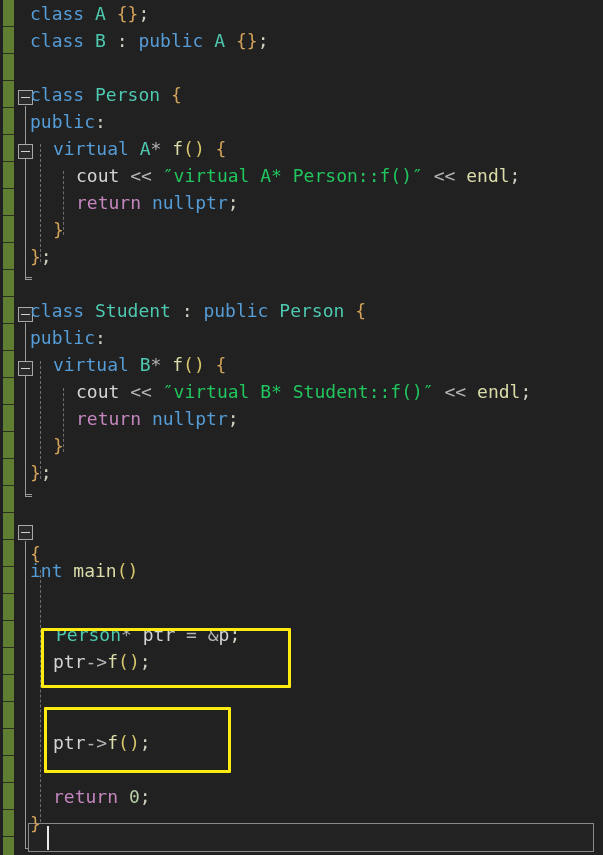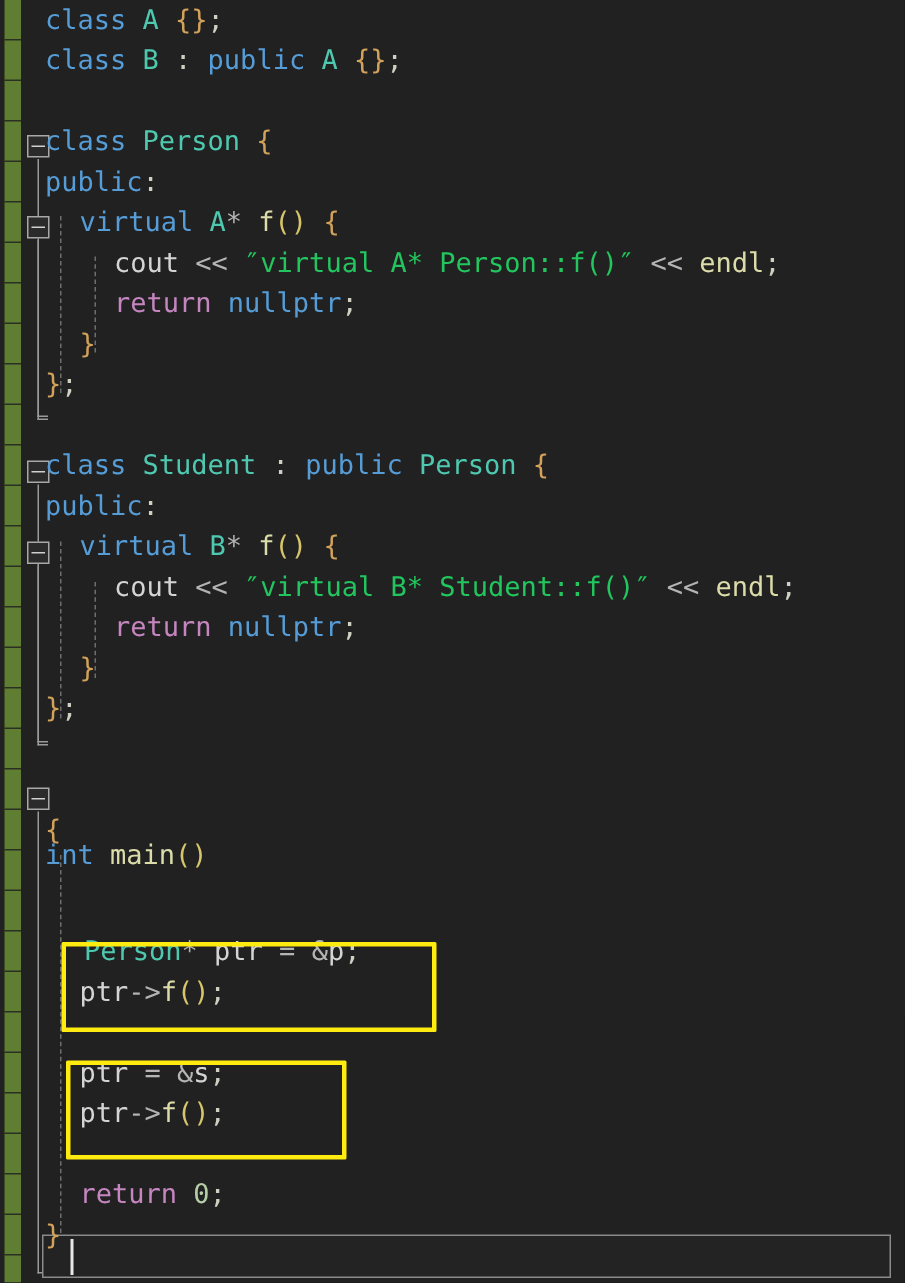--- a/index.html
+++ b/index.html
@@ -173,21 +173,20 @@
       <div class="line" style="top: 378px;"><span class="txt" style="left: 76px;"><span class="plain">cout</span><span class="plain"> </span><span class="op">&lt;&lt;</span><span class="plain"> </span><span class="str">″virtual B* Student::f()″</span><span class="plain"> </span><span class="op">&lt;&lt;</span><span class="plain"> </span><span class="fn">endl</span><span class="punct">;</span></span></div>
       <div class="line" style="top: 405px;"><span class="txt" style="left: 76px;"><span class="ret">return</span><span class="plain"> </span><span class="kw">nullptr</span><span class="punct">;</span></span></div>
       <div class="line" style="top: 432px;"><span class="txt" style="left: 53px;"><span class="brace">}</span></span></div>
       <div class="line" style="top: 459px;"><span class="txt" style="left: 30px;"><span class="brace">}</span><span class="punct">;</span></span></div>
       <div class="line" style="top: 486px;"><span class="txt" style="left: 30px;"></span></div>
       <div class="line" style="top: 513px; margin-top: 44px;"><span class="txt" style="left: 30px;"><span class="kw">int</span><span class="plain"> </span><span class="fn">main</span><span class="paren">()</span></span></div>
       <div class="line" style="top: 540px;"><span class="txt" style="left: 30px;"><span class="brace">{</span></span></div>
       <div class="line" style="top: 621px;"><span class="txt" style="left: 40px; margin-left: 16px;"><span class="type">Person</span><span class="op">*</span><span class="plain"> </span><span class="plain">ptr</span><span class="plain"> </span><span class="op">=</span><span class="plain"> </span><span class="op">&amp;</span><span class="plain">p</span><span class="punct">;</span></span></div>
       <div class="line" style="top: 648px;"><span class="txt" style="left: 53px;"><span class="plain">ptr</span><span class="op">-&gt;</span><span class="fn">f</span><span class="paren">()</span><span class="punct">;</span></span></div>
       <div class="line" style="top: 675px;"><span class="txt" style="left: 30px;"></span></div>
-      <div class="line" style="top: 702px;"><span class="txt" style="left: 53px;"><span class="plain">ptr</span><span class="plain"> </span><span class="op">=</span><span class="plain"> </span><span class="op">&amp;</span><span class="plain">s</span><span class="punct">;</span></span></div>
       <div class="line" style="top: 729px;"><span class="txt" style="left: 53px;"><span class="plain">ptr</span><span class="op">-&gt;</span><span class="fn">f</span><span class="paren">()</span><span class="punct">;</span></span></div>
       <div class="line" style="top: 756px;"><span class="txt" style="left: 30px;"></span></div>
       <div class="line" style="top: 783px;"><span class="txt" style="left: 53px;"><span class="ret">return</span><span class="plain"> </span><span class="num">0</span><span class="punct">;</span></span></div>
       <div class="line" style="top: 810px;"><span class="txt" style="left: 30px;"><span class="brace">}</span></span></div>
     </div>
 
   <div id="hlboxes">
       <div class="hlbox" style="left: 41px; top: 628px; width: 250px; height: 60px; border-color: rgb(255, 235, 16);"></div>
       <div class="hlbox" style="left: 44px; top: 707px; width: 187px; height: 66px; border-color: rgb(255, 235, 16);"></div>
     </div>

